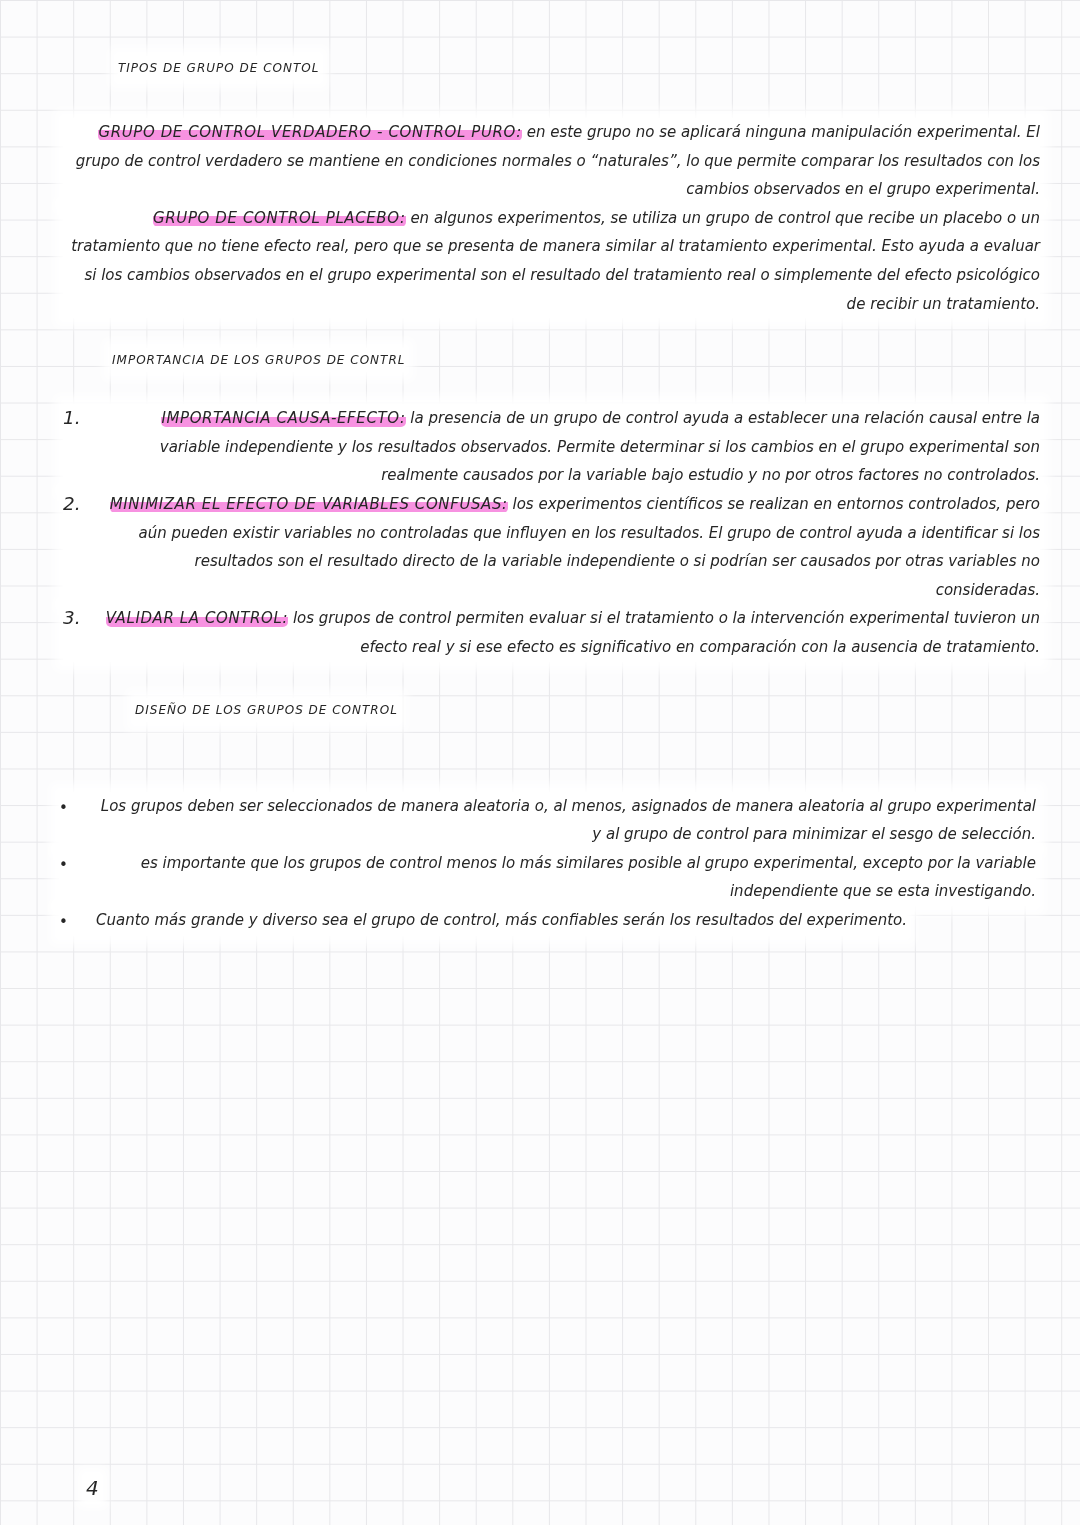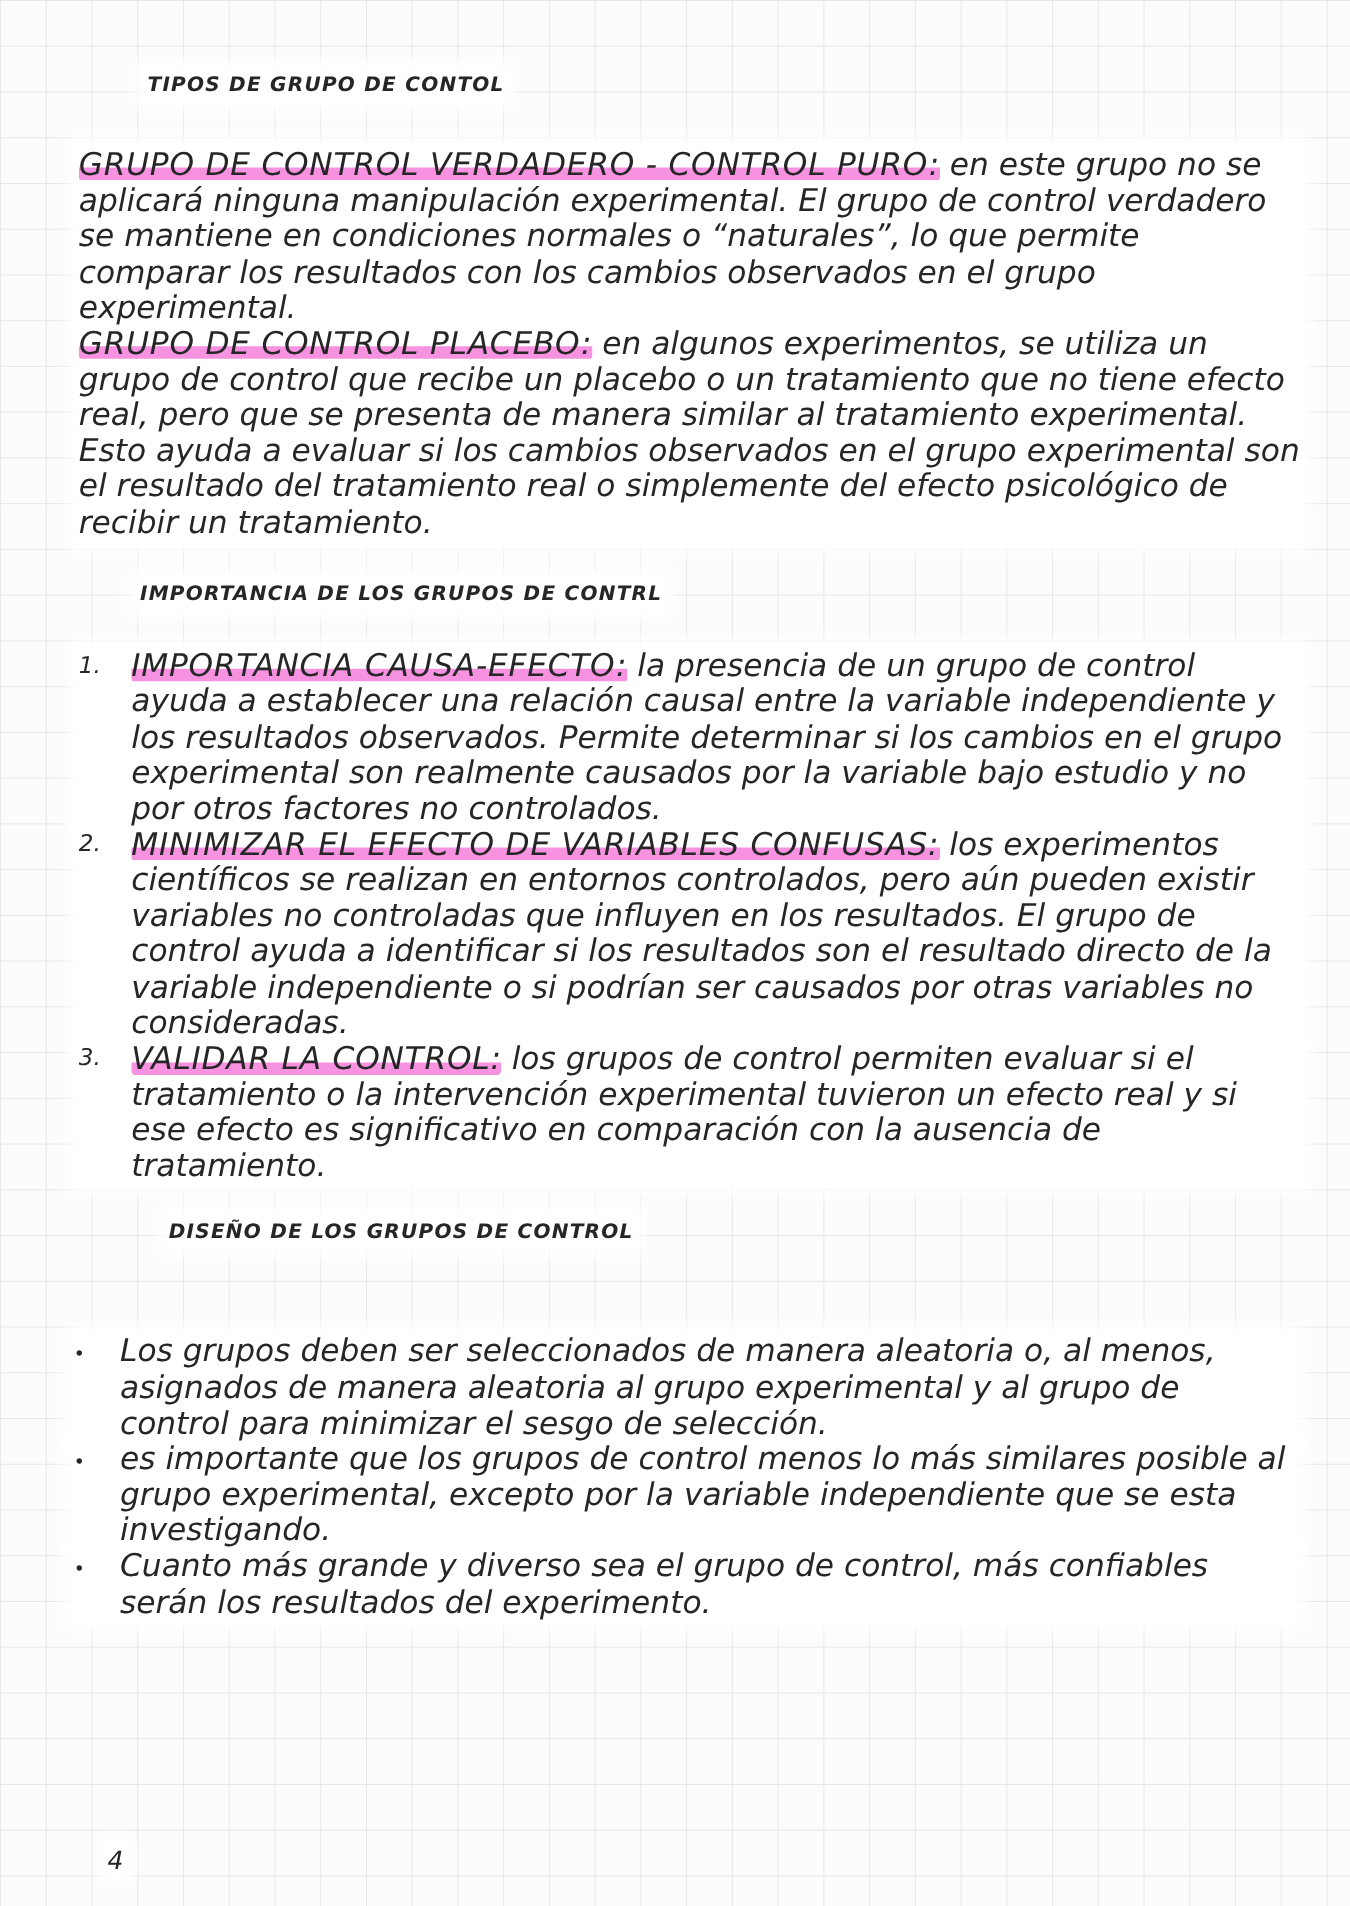--- a/index.html
+++ b/index.html
@@ -19,32 +19,32 @@
   .content{
     position:absolute;left:63px;top:46px;width:977px;
   }
   .blk{
     background:#ffffff;
     box-shadow:0 0 10px 9px rgba(255,255,255,0.92);
     width:fit-content;
     max-width:977px;
   }
   .heading{
-    font-size:16px;
+    font-size:12px;
     letter-spacing:1px;
     line-height:24px;
     white-space:nowrap;
-    font-weight:bold;
   }
   .h1{margin:10px 0 38px 55px;}
   .h2{margin:30px 0 32px 49px;}
-  .h3{margin:26px 0 70px 72px;}
+  .h3{margin:36px 0 70px 72px;}
   .para,.li-text{
-    font-size:25px;
+    font-size:15px;
     line-height:28.6px;
+    text-align:right;
   }
   .lead{
     letter-spacing:0.6px;
     background:linear-gradient(#f792e1,#f792e1) no-repeat 0 92%/100% 10px;
     border-radius:0 0 5px 5px;
   }
   .li{display:flex;}
   .li .marker{
     flex:none;width:42px;
     font-size:18.4px;line-height:28.6px;

